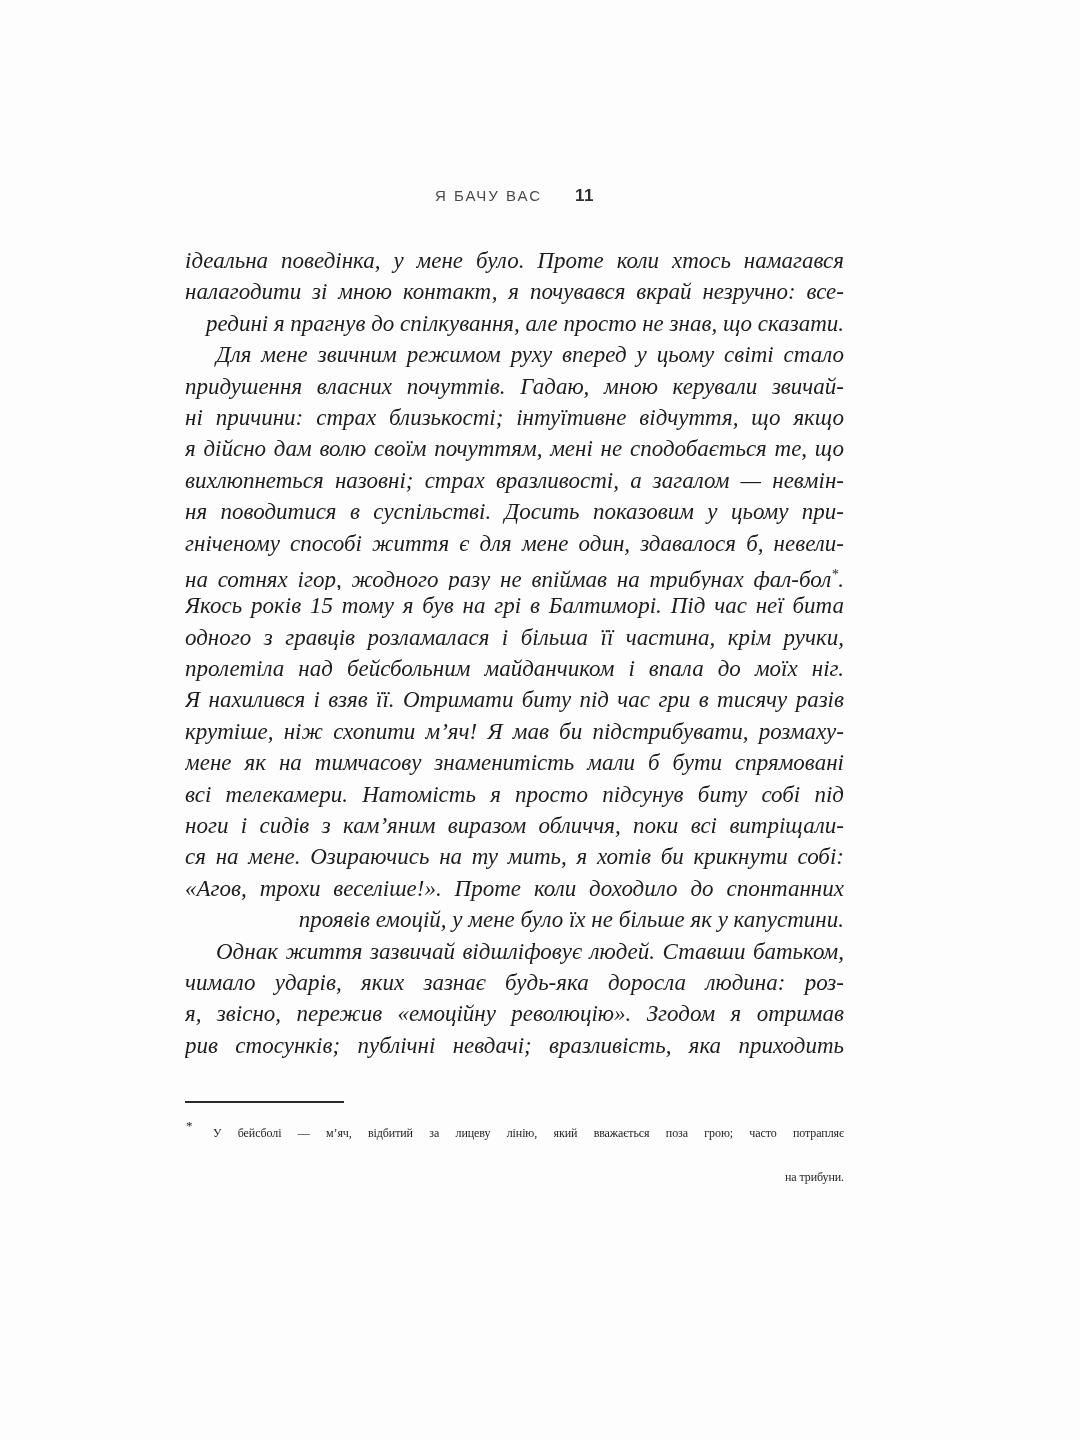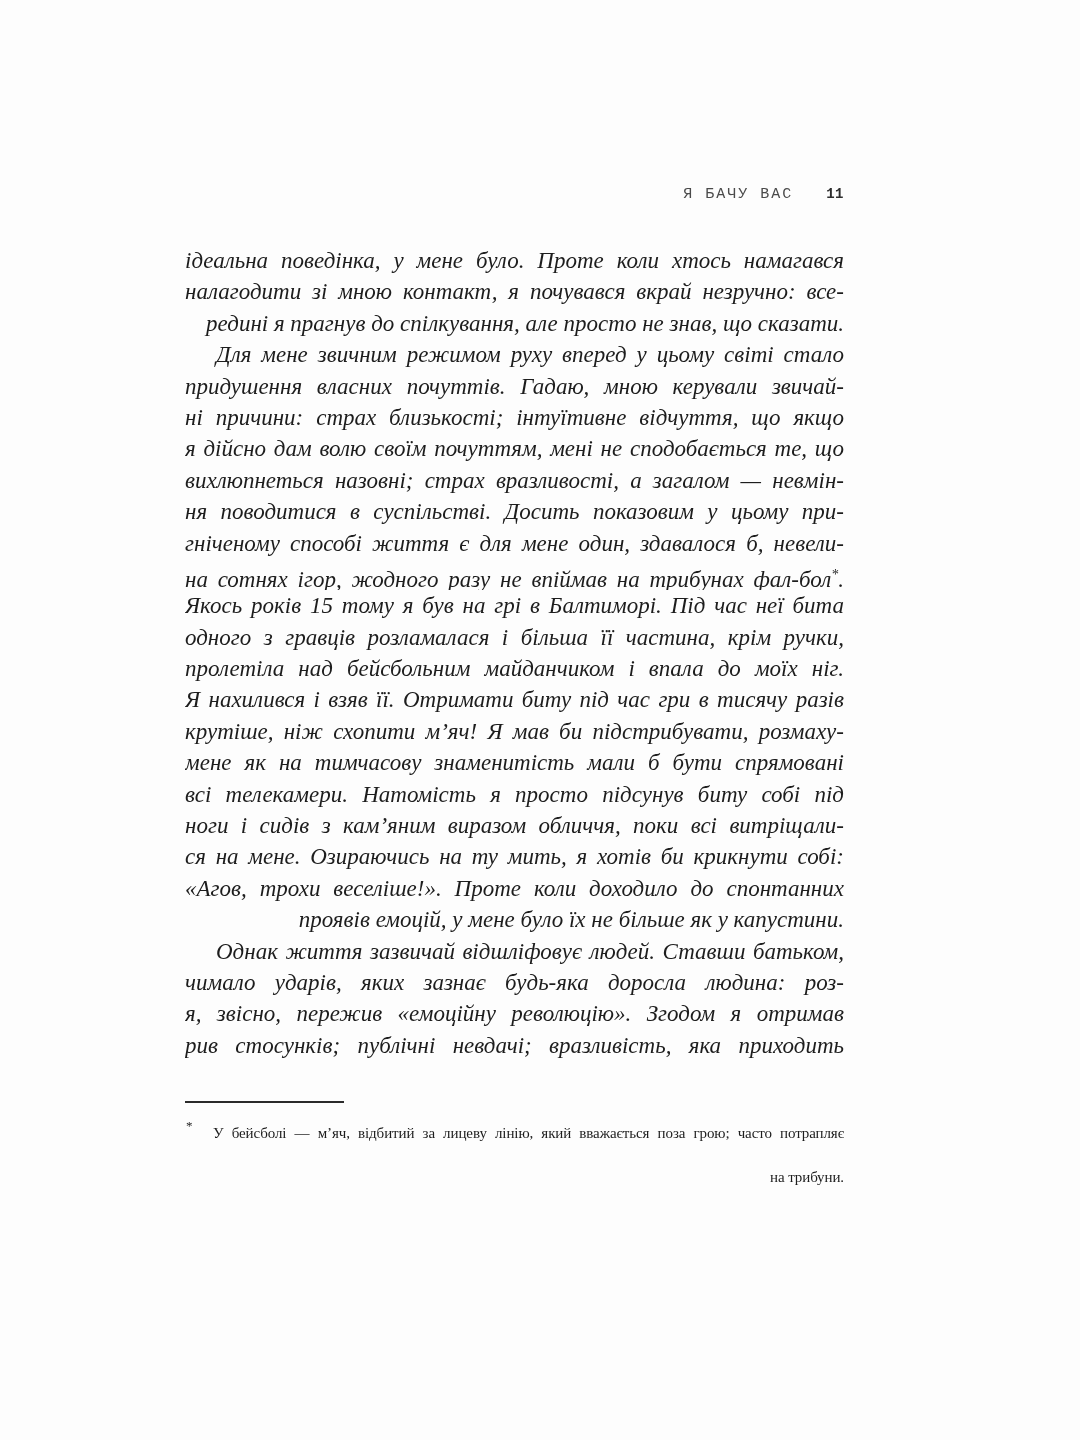--- a/index.html
+++ b/index.html
@@ -14,33 +14,33 @@
     background: #fdfdfd;
     box-sizing: border-box;
     padding: 186px 236px 0 185px;
     font-family: "Liberation Serif", "DejaVu Serif", serif;
     color: #1d1d1d;
     overflow: hidden;
   }
   
   .header {
     display: flex;
-    justify-content: flex-end;
+    justify-content: center;
     align-items: baseline;
     height: 20px;
-    font-family: Liberation Mono, monospace;
+    font-family: Liberation Sans, sans-serif;
   }
   .running-title {
     font-size: 15px;
     letter-spacing: 2px;
     color: #4a4a4a;
   }
   .page-number {
     margin-left: 33px;
-    font-size: 14px;
+    font-size: 17px;
     font-weight: bold;
     color: #2e2e2e;
     letter-spacing: 0.5px;
   }
   
   .body-text {
     margin-top: 39px;
     font-style: italic;
   }
   .paragraph { margin: 0; }
@@ -80,21 +80,21 @@
     padding-left: 28px;
   }
   .fn-marker {
     position: absolute;
     left: 1px;
     top: -1px;
     font-size: 13px;
     color: #1d1d1d;
   }
   .footnote .line {
-    font-size: 15px;
+    font-size: 12px;
     height: 28px;
     line-height: 28px;
     letter-spacing: -0.1px;
     margin-top: 16px;
   }
 </style>
 </head>
 <body>
 
 <div class="page">

